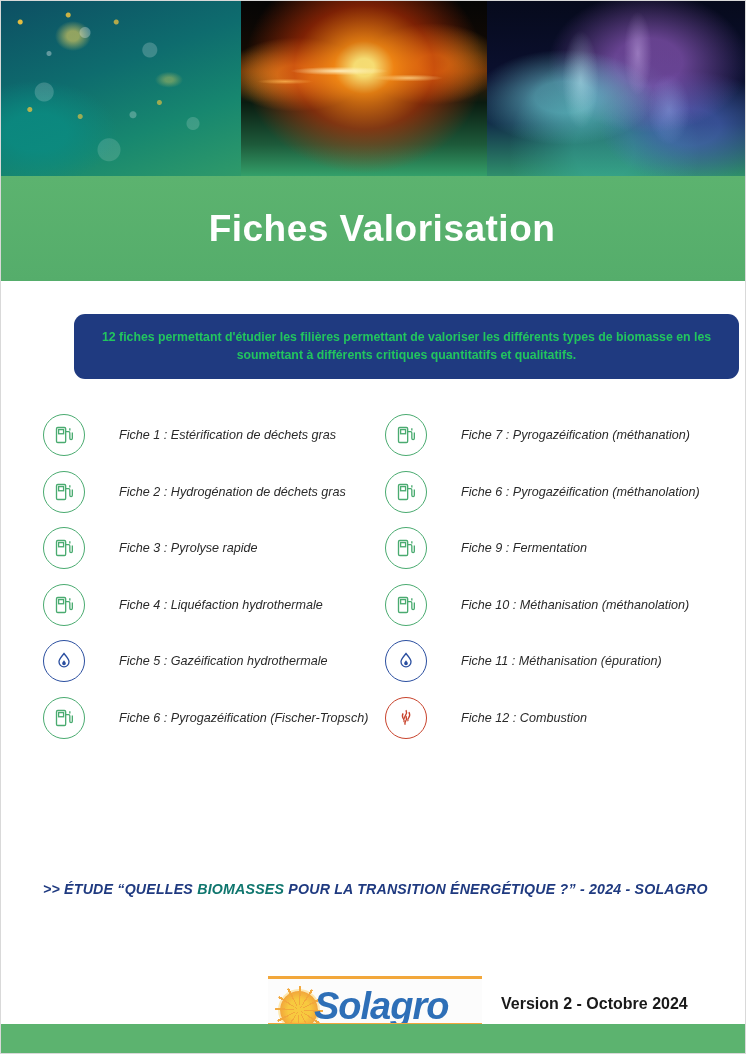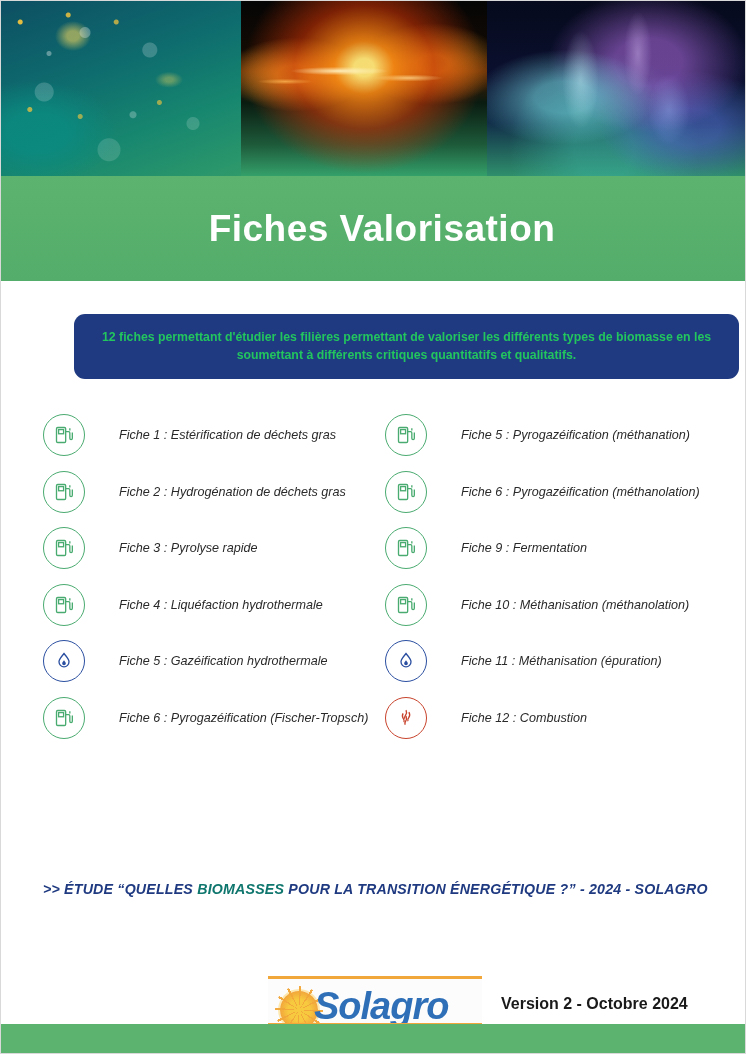--- a/index.html
+++ b/index.html
@@ -272,21 +272,21 @@
 
       <div class="fiche-item">
         <span class="fiche-icon">
           <svg width="20" height="20" viewBox="0 0 24 24" fill="none" stroke="#4aab70" stroke-width="1.6">
             <rect x="3" y="3" width="11" height="18" rx="1.5"></rect>
             <rect x="5.5" y="5.5" width="6" height="5"></rect>
             <path d="M14 8h3.5a1.5 1.5 0 0 1 1.5 1.5V16a1.5 1.5 0 0 0 3 0V9"></path>
             <path d="M19 6.5V4"></path>
           </svg>
         </span>
-        <span class="fiche-label">Fiche 5 : Pyrogazéification (méthanation)</span>
+        <span class="fiche-label">Fiche 7 : Pyrogazéification (méthanation)</span>
       </div>
 
       <div class="fiche-item">
         <span class="fiche-icon">
           <svg width="20" height="20" viewBox="0 0 24 24" fill="none" stroke="#4aab70" stroke-width="1.6">
             <rect x="3" y="3" width="11" height="18" rx="1.5"></rect>
             <rect x="5.5" y="5.5" width="6" height="5"></rect>
             <path d="M14 8h3.5a1.5 1.5 0 0 1 1.5 1.5V16a1.5 1.5 0 0 0 3 0V9"></path>
             <path d="M19 6.5V4"></path>
           </svg>

